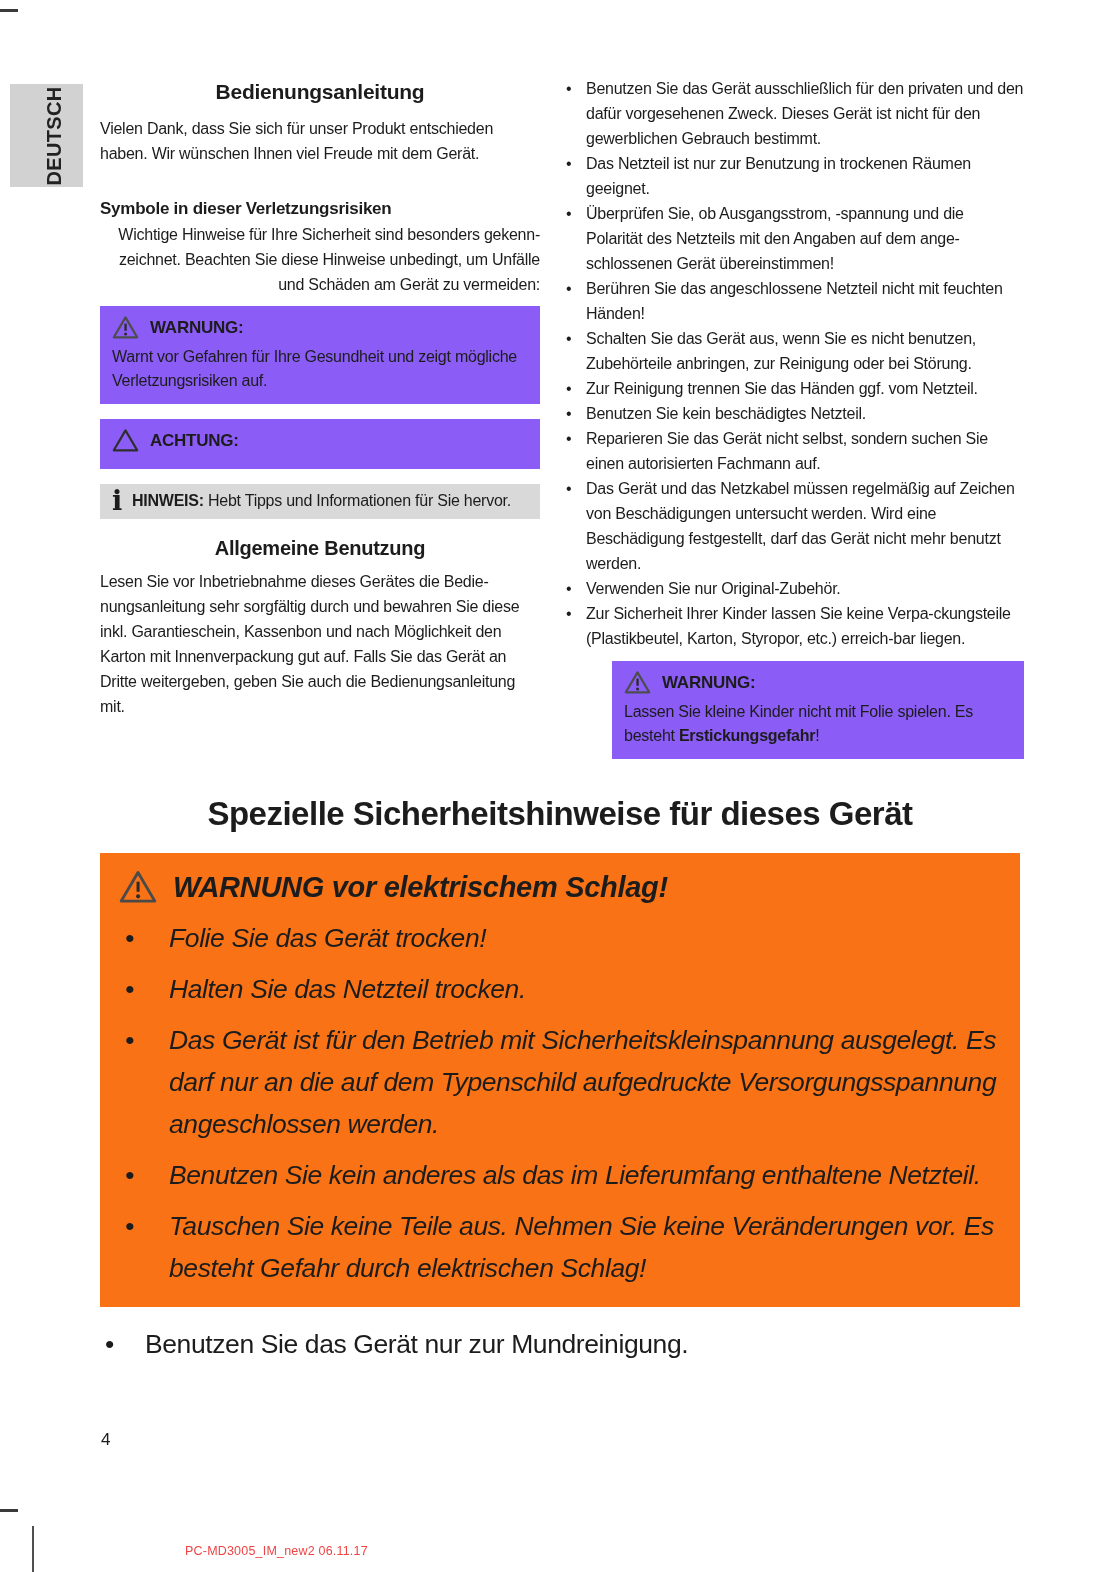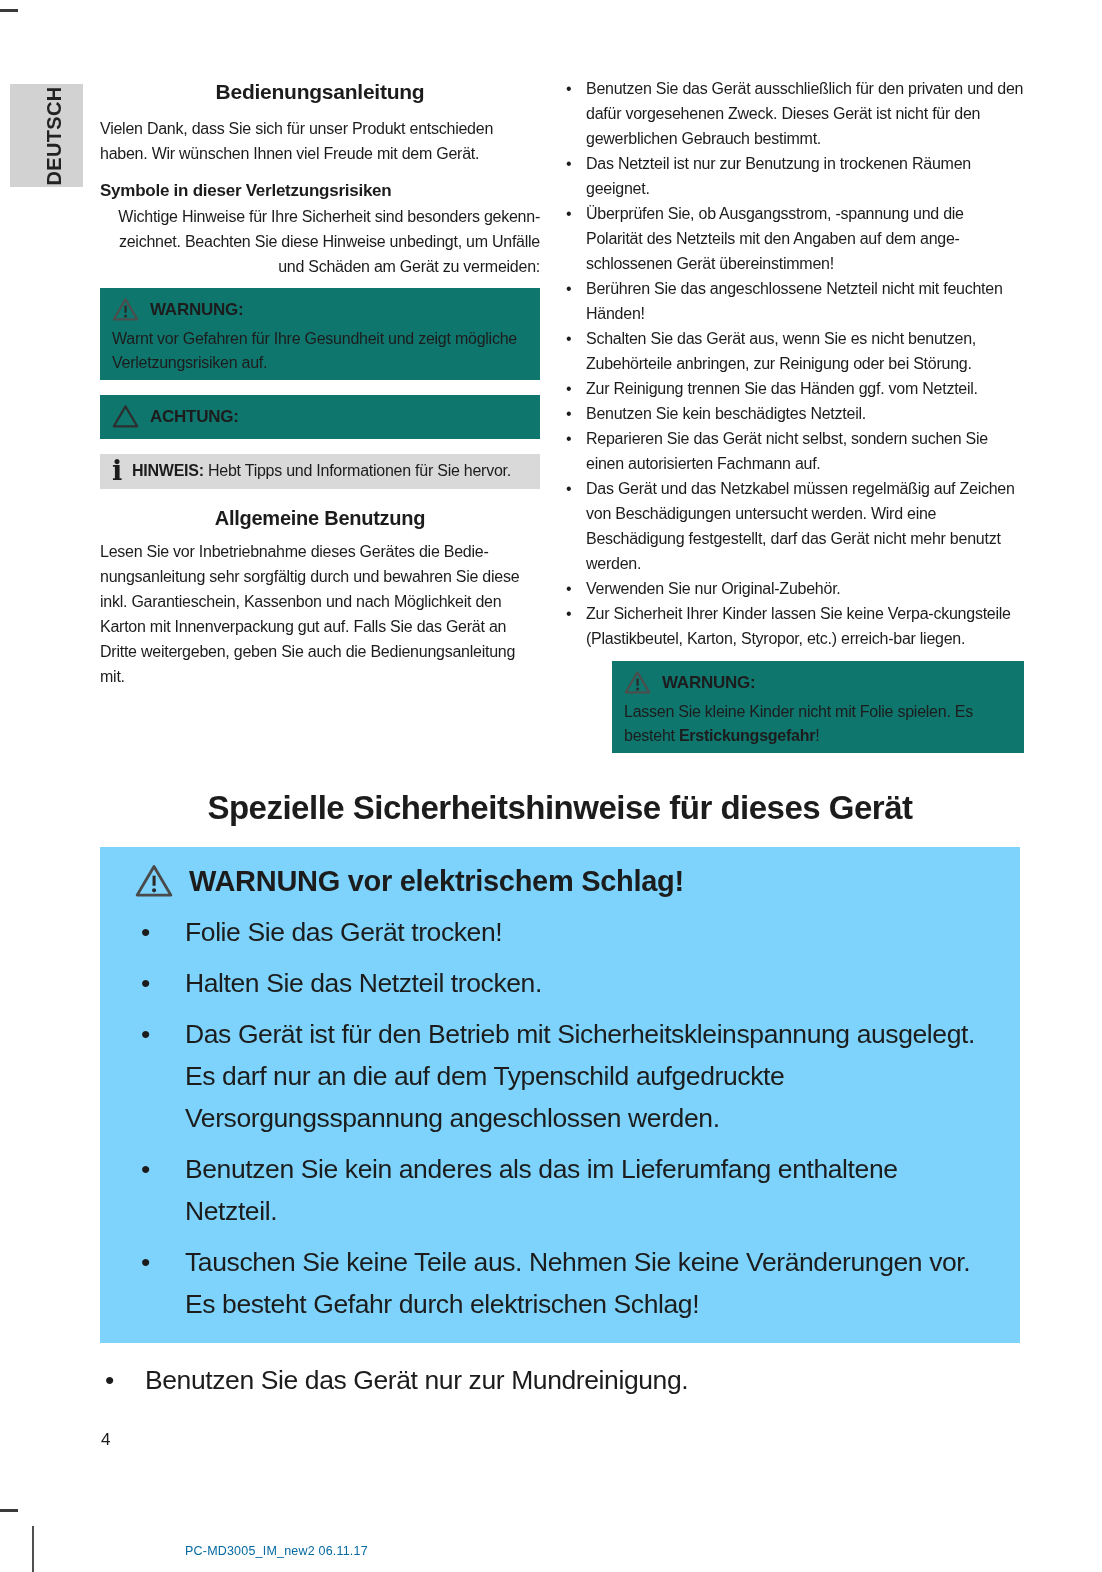--- a/index.html
+++ b/index.html
@@ -22,53 +22,53 @@
     transform:translate(-50%,-50%) rotate(-90deg);
     font-weight:bold; font-size:20px; letter-spacing:0.3px; white-space:nowrap; color:#222;
   }
 
   .content { position:absolute; left:100px; top:76px; width:920px; }
   .cols { display:grid; grid-template-columns:440px 460px; column-gap:24px; }
 
   h1,h2,p,ul { margin:0; padding:0; }
   .page-title { font-size:21px; font-weight:bold; text-align:center; margin:4px 0 12px; }
   .para { font-size:16px; line-height:25px; }
-  .intro { margin-bottom:15px; }
+  .intro { margin-bottom:33px; }
   .subhead { font-size:17px; font-weight:bold; margin-bottom:3px; }
   .symbols-para { margin-bottom:9px;text-align:right; }
 
-  .graybox { background:#0f766e; padding:9px 12px 5px; margin-bottom:15px; }
+  .graybox { background:#8b5cf6; padding:9px 12px 11px; margin-bottom:15px; }
   .box-head { display:flex; align-items:center; gap:11px; font-weight:bold; font-size:17px; margin-bottom:5px; }
   .box-body { font-size:16px; line-height:24px; }
   .tri-icon { display:inline-flex; flex:0 0 auto; }
 
   .notebox { background:#d9d9d9; padding:5px 12px 6px; margin-bottom:18px; display:flex; align-items:center; gap:10px; }
   .i-icon { font-family:"DejaVu Serif", serif; font-weight:bold; font-size:27px; line-height:22px; flex:0 0 auto; }
   .note-line { font-size:16px; line-height:24px; }
 
   .center-h { text-align:center; font-size:20px; font-weight:bold; margin:8px 0 9px; }
 
   .bullets { list-style:none; }
   .bullets li { display:flex; font-size:16px; line-height:25px; }
   .bullets .b { flex:0 0 20px; padding-left:2px; }
   .right-warn { margin-left:48px; margin-top:10px; margin-bottom:0; }
 
   .special-heading { font-size:33px; font-weight:bold; text-align:center; margin:36px 0 20px; letter-spacing:-0.5px; }
 
-  .bigbox { background:#7dd3fc; padding:16px 34px 18px; }
+  .bigbox { background:#f97316; padding:16px 18px 18px;font-style:italic; }
   .bigbox-head { display:flex; align-items:center; gap:15px; font-size:29px; font-weight:bold; margin-bottom:12px; letter-spacing:-0.3px; }
   .bullets.big li { font-size:26.5px; line-height:42px; margin-bottom:9px; letter-spacing:-0.4px; }
   .bullets.big li:last-child { margin-bottom:0; }
   .bullets.big .b { flex:0 0 44px; padding-left:7px; }
 
   .outside-bullet { display:flex; font-size:26.5px; line-height:40px; margin-top:17px; letter-spacing:-0.4px; }
   .outside-bullet .b { flex:0 0 40px; padding-left:5px; }
 
   .page-number { position:absolute; left:101px; top:1430px; font-size:17px; }
-  .footer-text { position:absolute; left:185px; top:1544px; font-size:12.5px; color:#0369a1; letter-spacing:0.2px; }
+  .footer-text { position:absolute; left:185px; top:1544px; font-size:12.5px; color:#ef4444; letter-spacing:0.2px; }
 </style>
 </head>
 <body>
 
 <div>
 
   <div class="mark mark-top"></div>
 
   <div class="lang-tab">
     <span class="lang-text">DEUTSCH</span>

